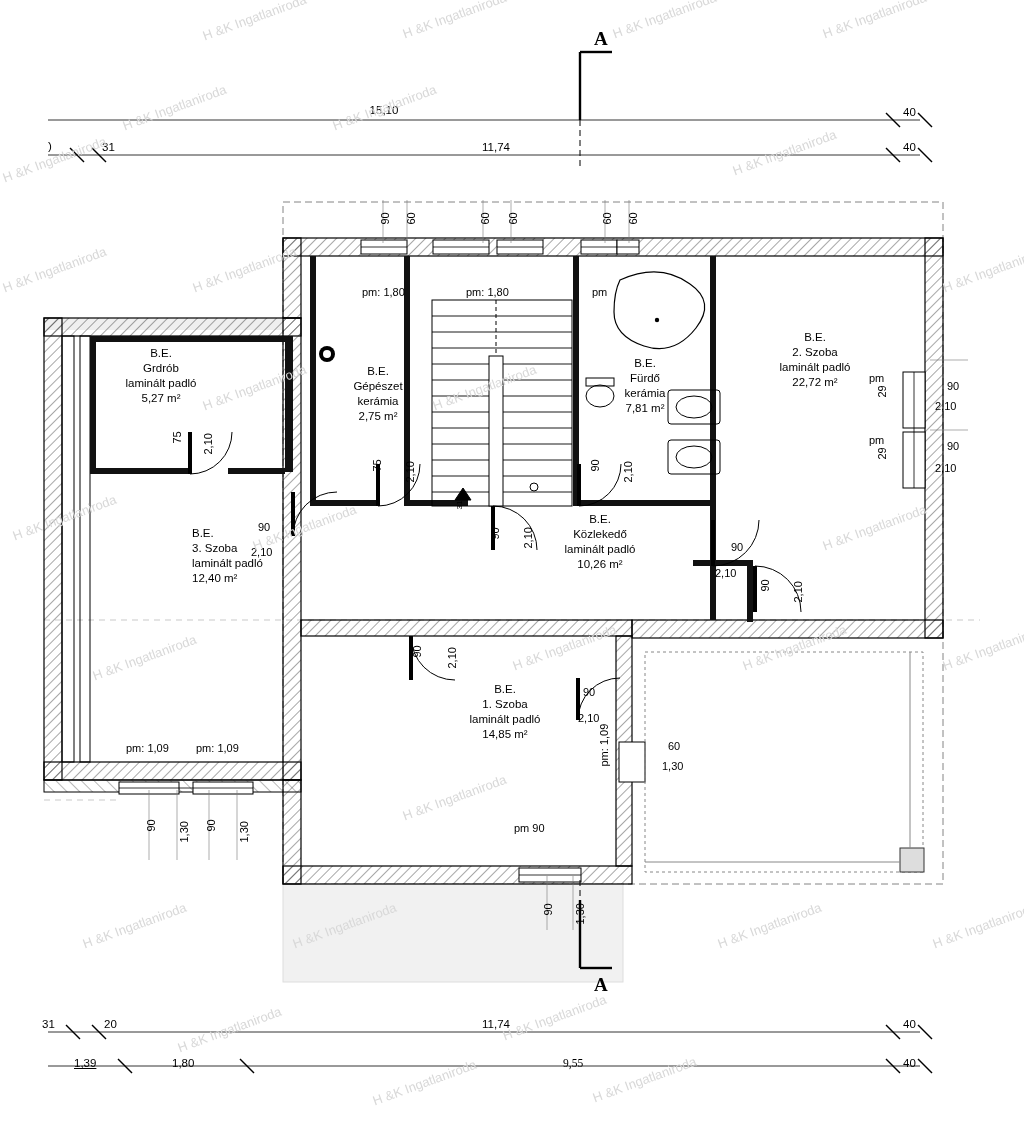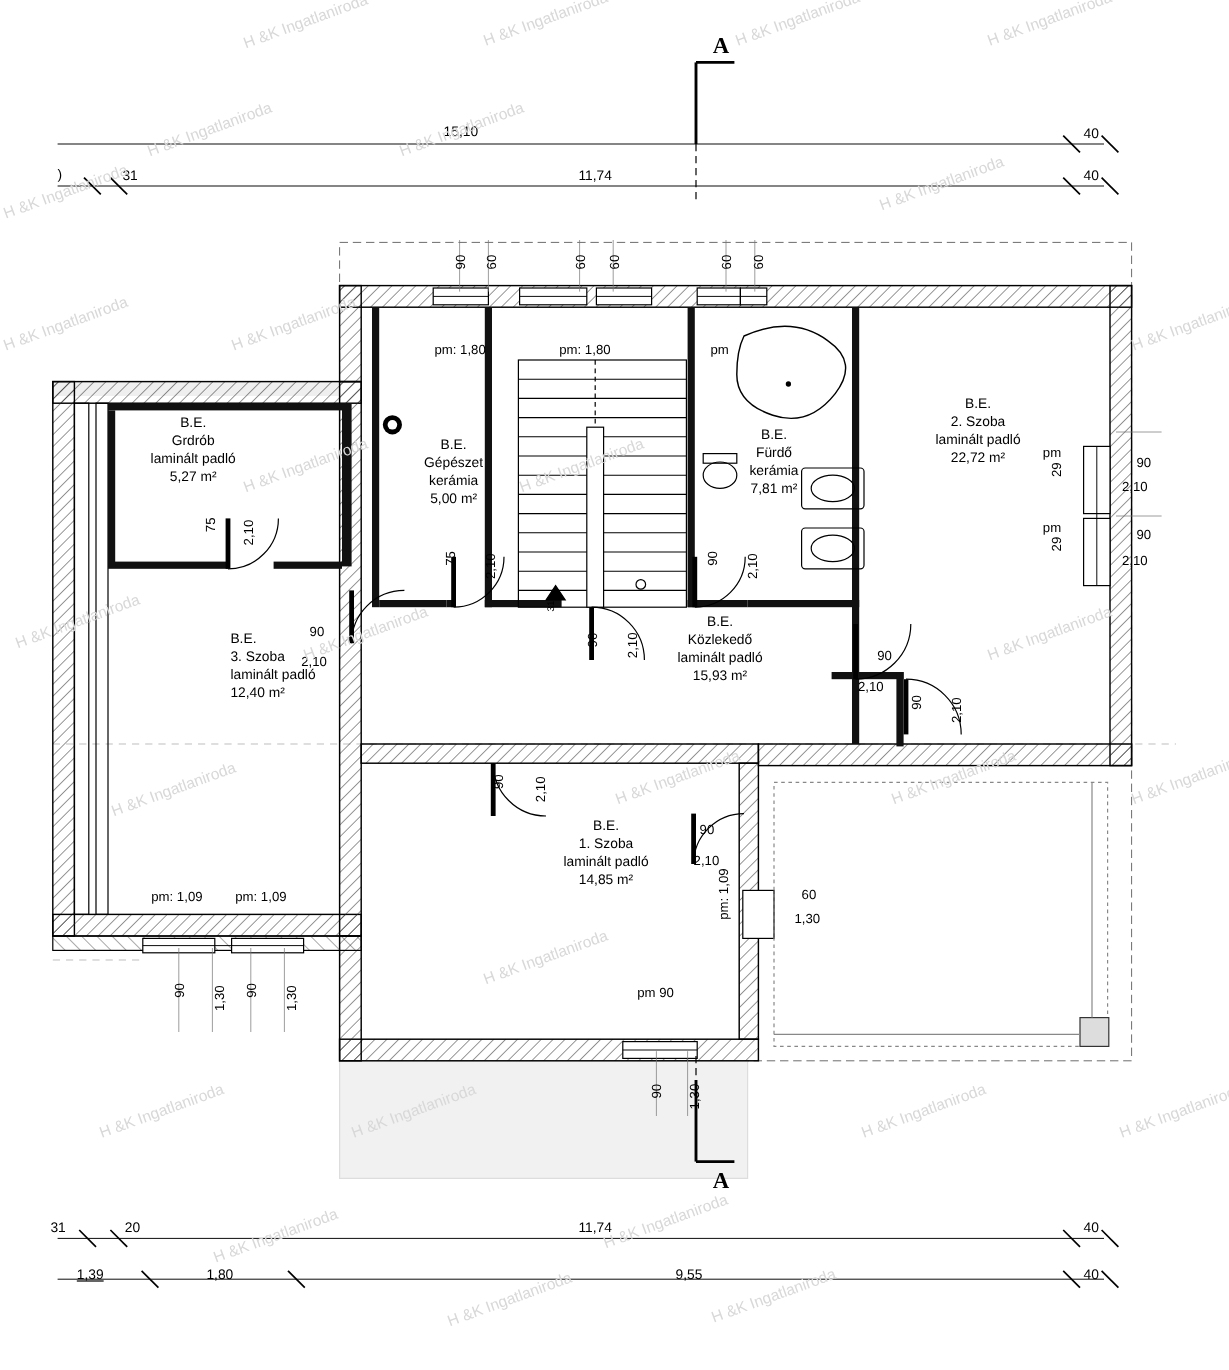--- a/index.html
+++ b/index.html
@@ -257,23 +257,23 @@
 <div class="dim" style="left:48px;top:140px;">)</div>
 <div class="dim" style="left:102px;top:141px;">31</div>
 <div class="dim" style="left:482px;top:141px;">11,74</div>
 <div class="dim" style="left:903px;top:141px;">40</div>
 
 <div class="dim" style="left:42px;top:1018px;">31</div>
 <div class="dim" style="left:104px;top:1018px;">20</div>
 <div class="dim" style="left:482px;top:1018px;">11,74</div>
 <div class="dim" style="left:903px;top:1018px;">40</div>
 
-<div class="dim" style="left:64px;top:1057px;text-decoration:underline;">1,39</div>
+<div class="dim" style="left:74px;top:1057px;text-decoration:underline;">1,39</div>
 <div class="dim" style="left:172px;top:1057px;">1,80</div>
-<div class="dim" style="left:563px;top:1057px;">9,55</div>
+<div class="dim" style="left:563px;top:1057px;font-family:Liberation Serif, serif;">9,55</div>
 <div class="dim" style="left:903px;top:1057px;">40</div>
 
 <div class="lbl rotc" style="left:372px;top:205px;width:26px;">90</div>
 <div class="lbl rotc" style="left:398px;top:205px;width:26px;">60</div>
 <div class="lbl rotc" style="left:472px;top:205px;width:26px;">60</div>
 <div class="lbl rotc" style="left:500px;top:205px;width:26px;">60</div>
 <div class="lbl rotc" style="left:594px;top:205px;width:26px;">60</div>
 <div class="lbl rotc" style="left:620px;top:205px;width:26px;">60</div>
 
 <div class="lbl" style="left:362px;top:286px;">pm: 1,80</div>
@@ -291,42 +291,42 @@
   <div style="text-align:left">B.E.</div>
   <div style="text-align:left">3. Szoba</div>
   <div style="text-align:left">laminált padló</div>
   <div style="text-align:left">12,40 m²</div>
 </div>
 
 <div class="room" style="left:378px;top:364px;">
   <div>B.E.</div>
   <div>Gépészet</div>
   <div>kerámia</div>
-  <div>5,00 m²</div>
+  <div>2,75 m²</div>
 </div>
 
 <div class="room" style="left:645px;top:356px;">
   <div>B.E.</div>
   <div>Fürdő</div>
   <div>kerámia</div>
   <div>7,81 m²</div>
 </div>
 
 <div class="room" style="left:815px;top:330px;">
   <div>B.E.</div>
   <div>2. Szoba</div>
   <div>laminált padló</div>
   <div>22,72 m²</div>
 </div>
 
 <div class="room" style="left:600px;top:512px;">
   <div>B.E.</div>
   <div>Közlekedő</div>
   <div>laminált padló</div>
-  <div>15,93 m²</div>
+  <div>10,26 m²</div>
 </div>
 
 <div class="room" style="left:505px;top:682px;">
   <div>B.E.</div>
   <div>1. Szoba</div>
   <div>laminált padló</div>
   <div>14,85 m²</div>
 </div>
 
 <div class="lbl rotc" style="left:164px;top:424px;width:26px;">75</div>
@@ -369,21 +369,21 @@
 <div class="lbl" style="left:196px;top:742px;">pm: 1,09</div>
 <div class="lbl rotc" style="left:138px;top:812px;width:26px;">90</div>
 <div class="lbl rotc" style="left:166px;top:818px;width:36px;">1,30</div>
 <div class="lbl rotc" style="left:198px;top:812px;width:26px;">90</div>
 <div class="lbl rotc" style="left:226px;top:818px;width:36px;">1,30</div>
 
 <div class="lbl rotc" style="left:586px;top:742px;width:36px;">pm: 1,09</div>
 <div class="lbl" style="left:668px;top:740px;">60</div>
 <div class="lbl" style="left:662px;top:760px;">1,30</div>
 
-<div class="lbl" style="left:531px;top:822px;">pm  90</div>
+<div class="lbl" style="left:514px;top:822px;">pm  90</div>
 <div class="lbl rotc" style="left:535px;top:896px;width:26px;">90</div>
 <div class="lbl rotc" style="left:562px;top:900px;width:36px;">1,30</div>
 
 <div class="lbl rotc" style="left:448px;top:492px;width:22px;font-size:8px;">31</div>
 
 <div class="wm" style="left:200px;top:10px;">H &amp;K Ingatlaniroda</div>
 <div class="wm" style="left:400px;top:8px;">H &amp;K Ingatlaniroda</div>
 <div class="wm" style="left:610px;top:8px;">H &amp;K Ingatlaniroda</div>
 <div class="wm" style="left:820px;top:8px;">H &amp;K Ingatlaniroda</div>
 <div class="wm" style="left:120px;top:100px;">H &amp;K Ingatlaniroda</div>

